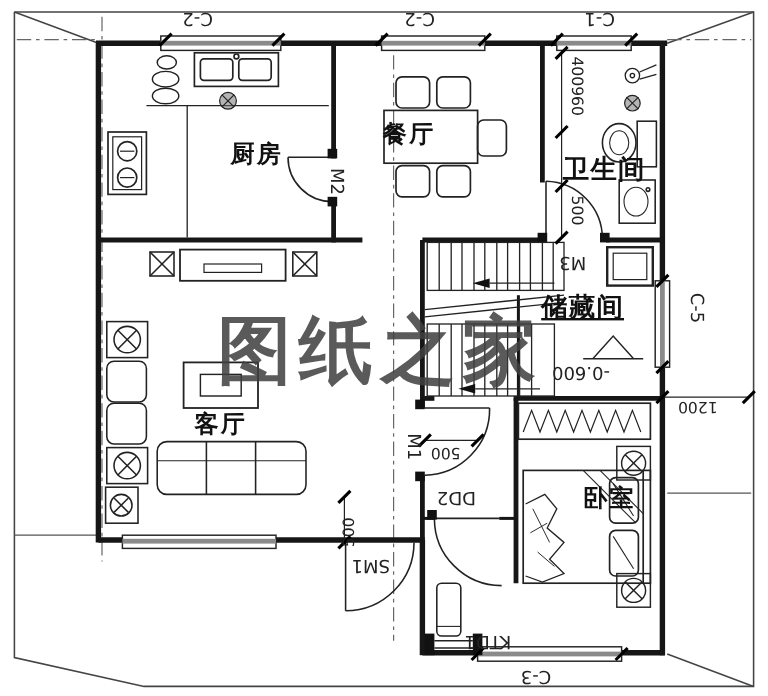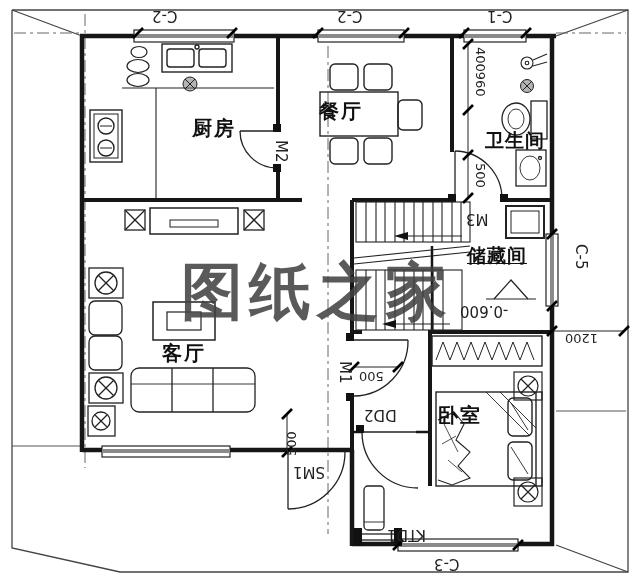--- a/index.html
+++ b/index.html
@@ -1,21 +1,21 @@
 <!DOCTYPE html>
 <html><head>
 <meta charset="utf-8">
 <style>
   html,body{margin:0;padding:0;background:#fff;}
   .plan{position:relative;width:640px;height:580px;background:#fff;overflow:hidden;
         font-family:"DejaVu Sans",sans-serif;}
   .plan svg{position:absolute;left:0;top:0;}
   .lbl{position:absolute;color:#111;white-space:nowrap;line-height:1;}
   .room{font-size:20px;font-weight:700;letter-spacing:2px;}
-  .room-sm{font-size:19px;font-weight:700;letter-spacing:1px;padding-left:16px;}
+  .room-sm{font-size:22px;font-weight:700;letter-spacing:1px;}
   .code{font-size:15px;font-weight:400;color:#222;}
   .dim{font-size:13px;color:#222;}
   .r180{transform:rotate(180deg);}
   .r90{transform:rotate(90deg);transform-origin:left top;}
   .rm90{transform:rotate(-90deg);transform-origin:left top;}
   .watermark{position:absolute;left:181px;top:250px;font-size:62px;font-weight:700;
              font-family:"DejaVu Serif",serif;letter-spacing:6px;opacity:.86;}
 </style>
 </head>
 <body>
@@ -350,21 +350,21 @@
 <span class="lbl code r180" style="left:337px;top:8px;">C-2</span>
 <span class="lbl code r180" style="left:487px;top:8px;">C-1</span>
 <span class="lbl code r90" style="left:588px;top:244px;">C-5</span>
 <span class="lbl code r180" style="left:434px;top:556px;">C-3</span>
 
 <span class="lbl room" style="left:167px;top:118px;margin-left:25px;">厨房</span>
 <span class="lbl room" style="left:319px;top:101px;">餐厅</span>
 <span class="lbl room-sm" style="left:469px;top:131px;">卫生间</span>
 <span class="lbl room-sm" style="left:451px;top:246px;text-decoration:underline;">储藏间</span>
 <span class="lbl room" style="left:162px;top:343px;">客厅</span>
-<span class="lbl room" style="left:438px;top:405px;">卧室</span>
+<span class="lbl room" style="left:438px;top:405px;padding-left:48px;">卧室</span>
 
 <span class="lbl code r90" style="left:288px;top:140px;">M2</span>
 <span class="lbl code r180" style="left:466px;top:211px;">M3</span>
 <span class="lbl code r90" style="left:352px;top:361px;">M1</span>
 <span class="lbl code r180" style="left:293px;top:464px;">SM1</span>
 <span class="lbl code r180" style="left:364px;top:407px;">DD2</span>
 <span class="lbl code r180" style="left:387px;top:527px;">KTD1</span>
 
 <span class="lbl dim r90" style="left:487px;top:47px;">400960</span>
 <span class="lbl dim r90" style="left:487px;top:163px;">500</span>

